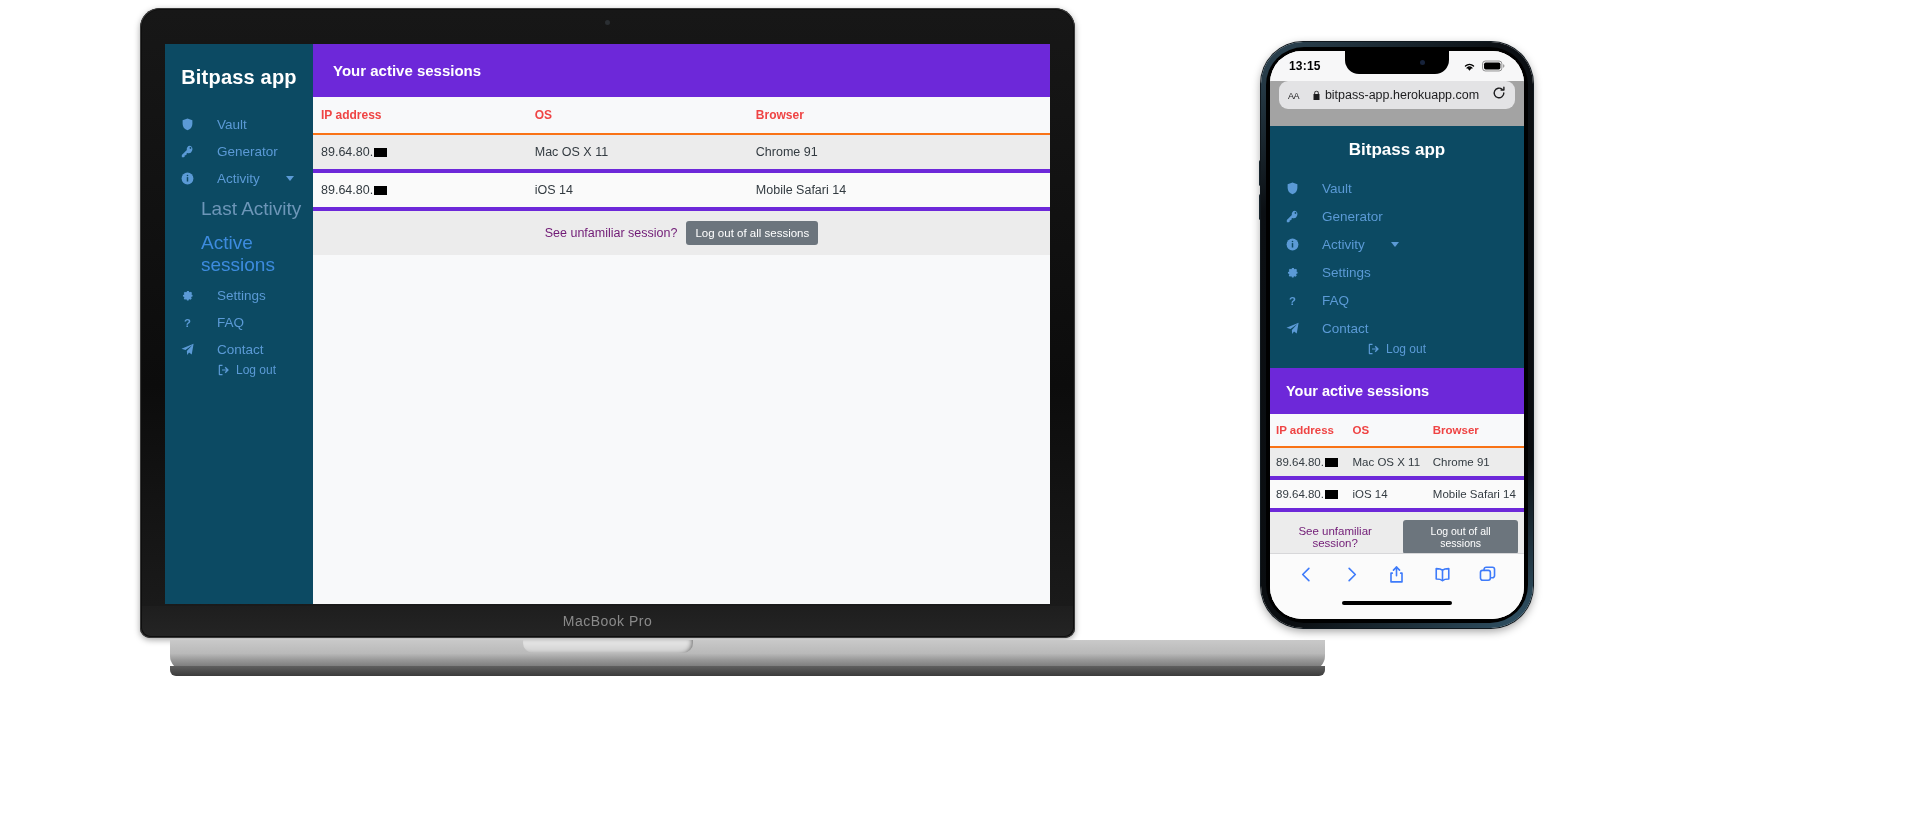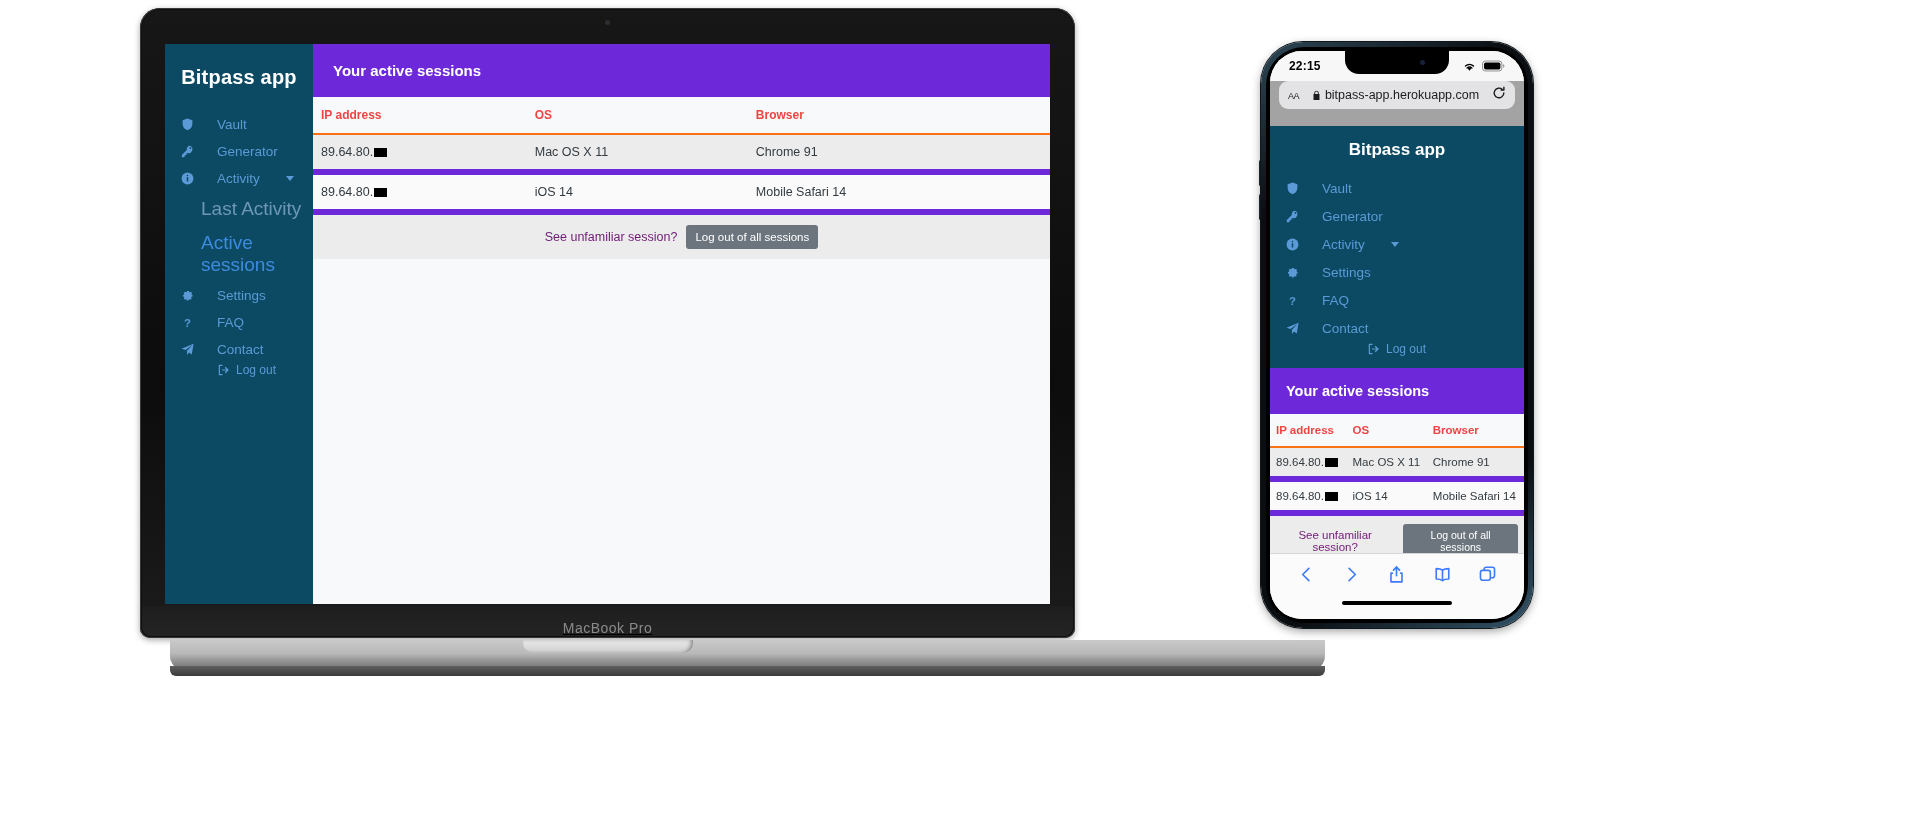--- a/index.html
+++ b/index.html
@@ -35,21 +35,21 @@
     margin-left: -2.5px; border-radius: 50%; background: #2b2f33;
   }
   .mb-screen {
     position: absolute; left: 25px; top: 36px; width: 885px; height: 560px;
     background: #f8f9fa; overflow: hidden;
   }
   .mb-chin {
     position: absolute; left: 2px; bottom: 2px; right: 2px; height: 30px;
     background: linear-gradient(180deg,#1e1e1e 0%,#242424 100%);
     border-radius: 0 0 9px 9px;
-    display: flex; align-items: flex-end; justify-content: center; text-decoration: underline;
+    display: flex; align-items: center; justify-content: center;
   }
   .mb-chin-label {
     color: #8a8a8a; font-size: 14px; letter-spacing: .5px;
     font-family: "Liberation Sans", sans-serif;
   }
   
   .mb-base {
     position: absolute; left: 30px; top: 632px; width: 1155px; height: 30px;
     background: linear-gradient(180deg,#c9c9c9 0%,#b9b9b9 45%,#9a9a9a 65%,#6e6e6e 100%);
     border-radius: 0 0 14px 14px;
@@ -102,21 +102,21 @@
     background: #6d28d9; color: #fff; padding: 16px 20px;
     font-size: 15px; font-weight: bold;
   }
   table.sessions { width: 100%; border-collapse: collapse; background: #f8f9fa; }
   table.sessions th {
     text-align: left; font-size: 12px; color: #ef4444; font-weight: bold;
     padding: 11px 8px; border-bottom: 2px solid #f97316;
   }
   table.sessions td {
     font-size: 12.5px; color: #333b41; padding: 10px 8px;
-    border-bottom: 6px solid #6d28d9;
+    border-bottom: 4px solid #6d28d9;
   }
   table.sessions tbody tr:nth-child(odd) { background: #ececec; }
   table.sessions tbody tr:nth-child(even) { background: #fafafa; }
   .redact { display:inline-block; width: 13px; height: 9px; background:#000; vertical-align: -1px; margin-left:1px; }
   .footer-row { background: #fafafa; }
   .footer-cell { padding: 8px; text-align: right; }
   .footer-inner { display:flex; align-items:center; justify-content:center; gap:9px; }
   .hint { font-size: 12.5px; color: #701a75; }
   .btn-logout-all {
     background: #6c757d; color: #fff; border: none; font-size: 11.5px;
@@ -339,21 +339,21 @@
     <div class="ip-sidebtn" style="top:152px;height:26px;"></div>
     <div class="ip-frame"></div>
     <div class="ip-inner"></div>
     <div class="ip-notch">
       <span class="ip-notch-dot"></span>
     </div>
 
     <div class="ip-screen">
 
       <div class="ip-statusbar">
-        <span class="ip-time">22:15</span>
+        <span class="ip-time">13:15</span>
         <span class="ip-status-right">
           <svg width="15" height="11" viewBox="0 0 16 12">
             <path d="M8 10.6l2-2.4a3.1 3.1 0 00-4 0l2 2.4z" fill="#000"></path>
             <path d="M3.6 5.4A6.8 6.8 0 0112.4 5.4" stroke="#000" stroke-width="1.5" fill="none" stroke-linecap="round"></path>
             <path d="M5.4 7.6a4.2 4.2 0 015.2 0" stroke="#000" stroke-width="1.5" fill="none" stroke-linecap="round"></path>
           </svg>
           <svg width="23" height="12" viewBox="0 0 25 12">
             <rect x="0.6" y="0.6" width="21" height="10.8" rx="3" fill="none" stroke="#000" stroke-opacity=".45" stroke-width="1"></rect>
             <rect x="2.2" y="2.2" width="17.8" height="7.6" rx="1.8" fill="#000"></rect>
             <path d="M23 4.2v3.6c.9-.3 1.3-.9 1.3-1.8S23.9 4.5 23 4.2z" fill="#000" fill-opacity=".45"></path>

